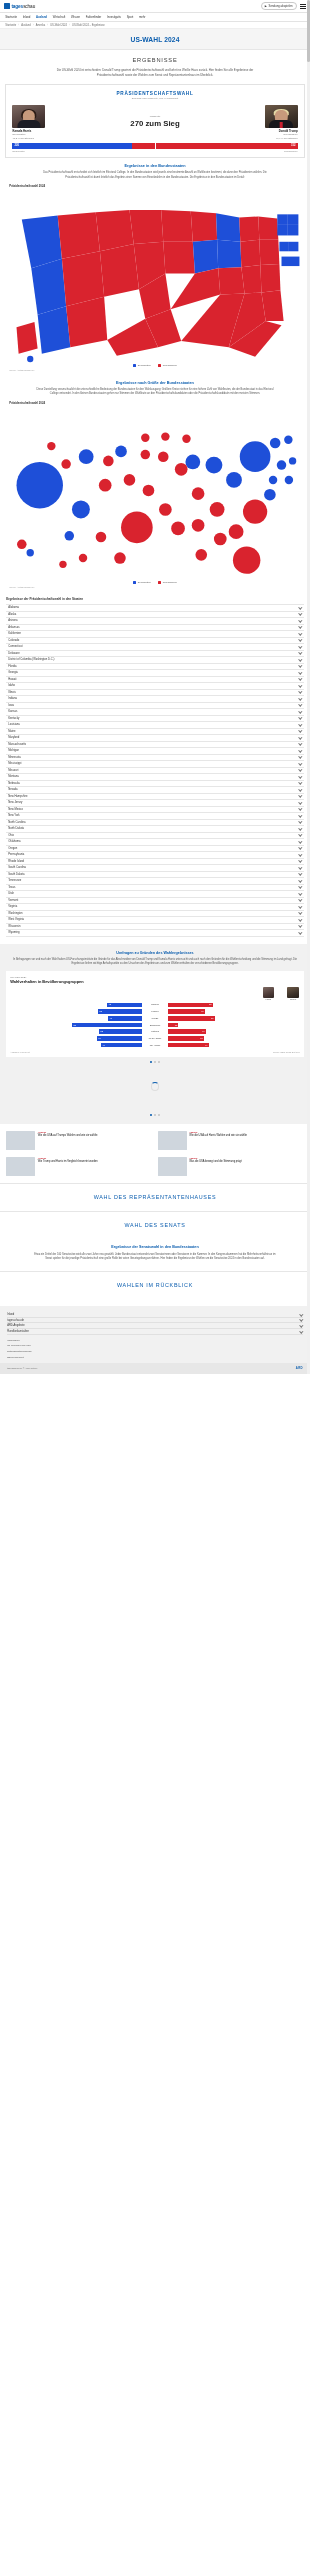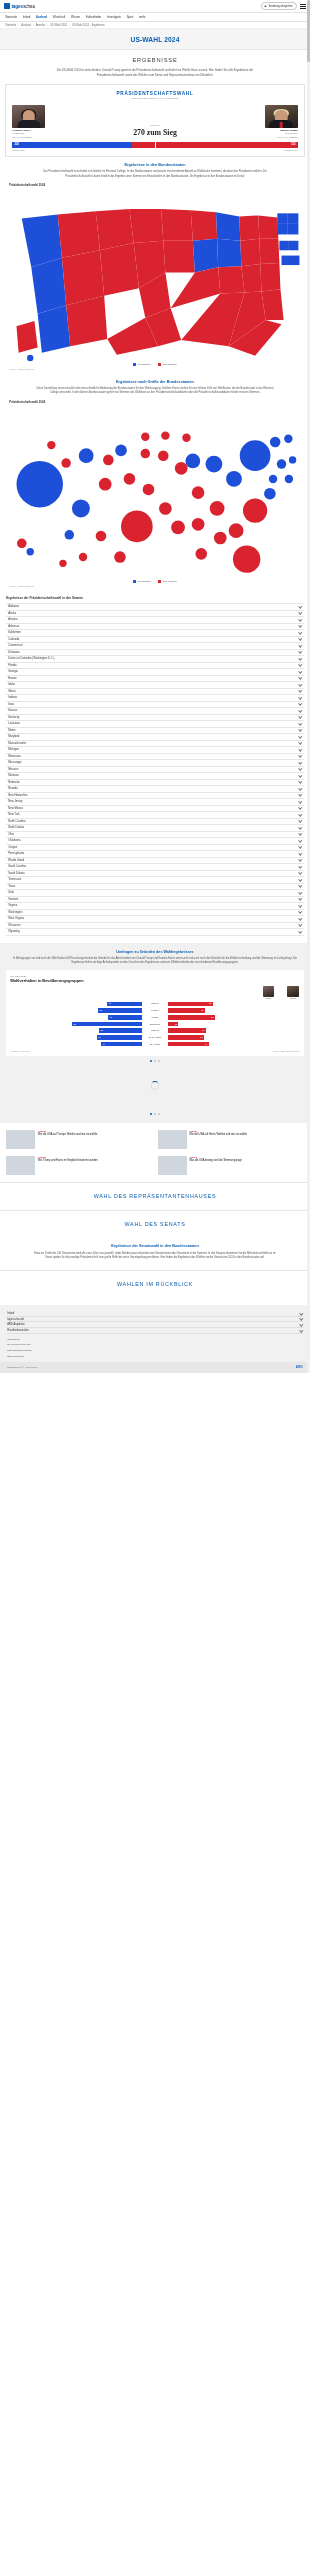--- a/index.html
+++ b/index.html
@@ -67,21 +67,21 @@
     border:0.5px solid #e2e2e2; background:#fff; margin:0 5.2px;
   }
   .card-head {
     text-align:center; padding:5.7px 4.1px 1.6px;
   }
   .card-head h2 {
     font-size:4.7px; color:#0a5dae; letter-spacing:0.7px; font-weight:bold;
   }
   .card-head .meta{ font-size:2.4px; color:#888; margin-top:1.6px;}
 
-  .cand-row { display:flex; align-items:flex-end; padding:3.1px 6.2px 0; gap:0;font-family:Liberation Serif, serif;}
+  .cand-row { display:flex; align-items:center; padding:3.1px 6.2px 0; gap:0;}
   .cand { width:33px; }
   .cand-photo {
     width:33px; height:23px; border-radius:1px; position:relative; overflow:hidden;
   }
   .harris-photo { background:linear-gradient(160deg,#7e6a63 0%,#4d3b38 60%,#2e2522 100%); }
   .trump-photo { background:linear-gradient(160deg,#6d5a48 0%,#3d3229 60%,#241d18 100%); }
   .face { position:absolute; left:50%; top:24%; transform:translateX(-50%); width:12.4px; height:15.5px;
           background:#c79a7c; border-radius:45% 45% 42% 42%/ 40% 40% 60% 60%; }
   .hair-h { position:absolute; left:50%; top:16%; transform:translateX(-50%); width:15.5px; height:11.4px;
             background:#2a1b14; border-radius:50% 50% 35% 35%; }

